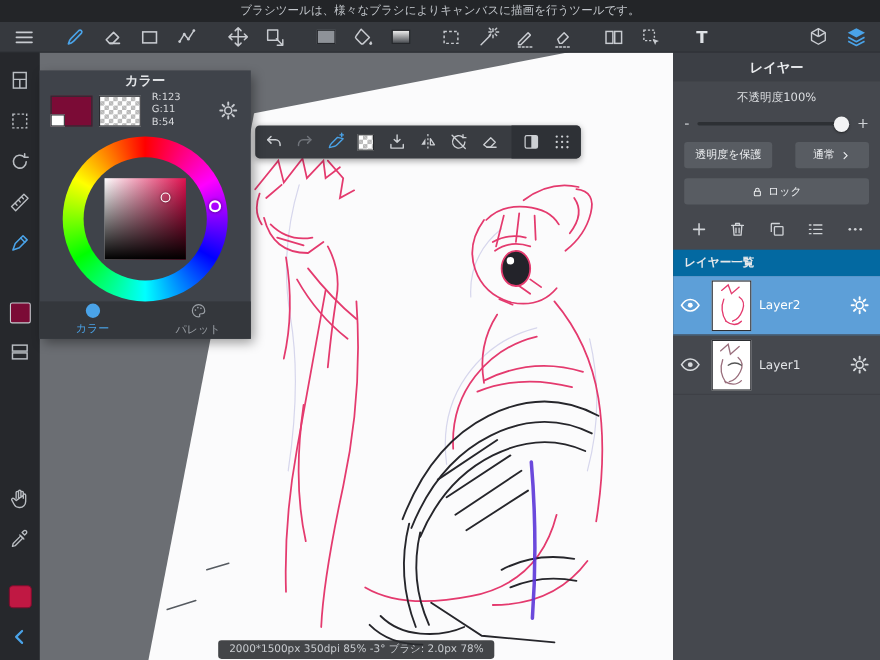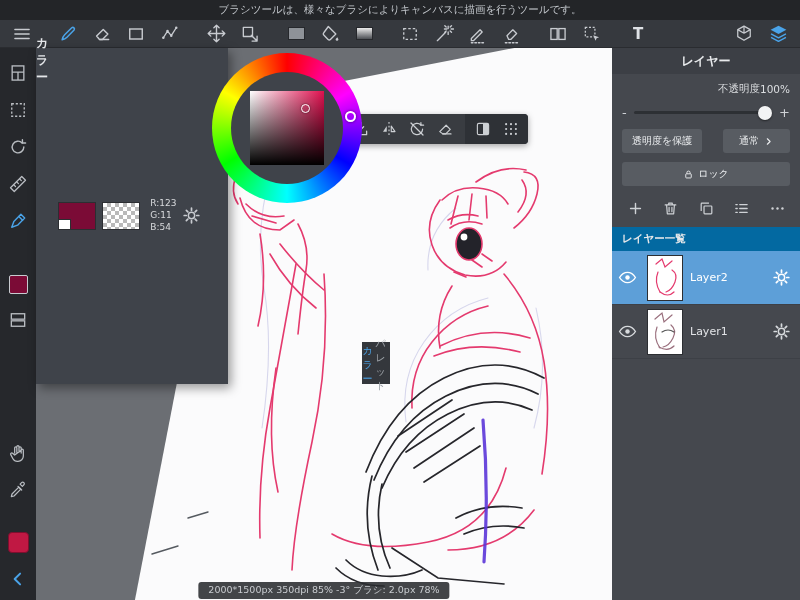--- a/index.html
+++ b/index.html
@@ -37,21 +37,21 @@
   .canvas-toolbar{position:absolute;left:196px;top:66px;height:30px;background:#393c41;border-radius:4px;display:flex;align-items:center;padding:0 7px;gap:9px;box-shadow:0 2px 6px rgba(0,0,0,.35);z-index:4}
   .ctbtn{width:19px;height:19px;color:#cdd0d4;display:flex;align-items:center;justify-content:center;flex:0 0 auto}
   .ctbtn.disabled{color:#6f7379}
   .ctbtn.active{color:#4aa3e8}
   .ct-dark{display:flex;align-items:center;gap:9px;background:#2e3136;height:30px;margin:0 -7px 0 2px;padding:0 8px;border-radius:0 4px 4px 0}
   .checker{background-color:#fff;background-image:linear-gradient(45deg,#b9b9b9 25%,transparent 25%,transparent 75%,#b9b9b9 75%),linear-gradient(45deg,#b9b9b9 25%,transparent 25%,transparent 75%,#b9b9b9 75%);background-size:8px 8px;background-position:0 0,4px 4px}
   .ct-checker{width:15px;height:15px;border:1px solid #26282c}
   .status-pill{position:absolute;left:50%;bottom:1px;transform:translateX(-50%);background:rgba(41,43,47,.88);color:#c9ccd0;font-size:9.5px;padding:2px 10px;border-radius:3px;white-space:nowrap;z-index:4}
 
   
-  .color-panel{position:absolute;left:36px;top:0;width:192px;height:336px;background:#3f434a;box-shadow:3px 4px 10px rgba(0,0,0,.4);display:flex;flex-direction:row;z-index:6}
+  .color-panel{position:absolute;left:36px;top:16px;width:192px;height:244px;background:#3f434a;box-shadow:3px 4px 10px rgba(0,0,0,.4);display:flex;flex-direction:column;z-index:6}
   .cp-title{height:24px;display:flex;align-items:center;justify-content:center;font-size:12px;font-weight:bold;color:#e4e6e9}
   .cp-swatches{display:flex;align-items:center;padding:0 10px;gap:6px}
   .cp-cur{width:38px;height:28px;background:#7b0b36;border:1px solid #2c2e32;position:relative}
   .cp-sub{position:absolute;left:-1px;bottom:-1px;width:13px;height:11px;background:#fff;border:1px solid #2c2e32}
   .cp-trans{width:38px;height:28px;border:1px solid #2c2e32}
   .cp-rgb{font-size:9px;line-height:1.3;color:#d8dadd;margin-left:4px}
   .cp-gear{margin-left:auto;width:20px;height:20px;color:#c8cbd0}
   .wheel-wrap{position:relative;width:150px;height:150px;margin:5px auto 0}
   .wheel{width:150px;height:150px;border-radius:50%;background:conic-gradient(#f00,#f0f,#00f,#0ff,#0f0,#ff0,#f00)}
   .wheel-hole{position:absolute;left:19px;top:19px;width:112px;height:112px;border-radius:50%;background:#3f434a}
@@ -60,21 +60,21 @@
   .sv-marker{position:absolute;width:9px;height:9px;border:1.5px solid #fff;border-radius:50%;left:89px;top:51px;box-shadow:0 0 2px rgba(0,0,0,.6)}
   .cp-tabs{margin-top:auto;height:42px;background:#34373c;display:flex}
   .cp-tab{flex:1;display:flex;flex-direction:column;align-items:center;justify-content:center;gap:3px;font-size:10px;color:#9ba0a6}
   .cp-tab.active{color:#4aa3e8}
   .tab-circle{width:13px;height:13px;border-radius:50%;background:#4aa3e8}
 
   
   .layers-panel{position:absolute;right:0;top:0;bottom:0;width:188px;background:#45484e;display:flex;flex-direction:column;z-index:5}
   .lp-title{height:26px;display:flex;align-items:center;justify-content:center;font-weight:bold;font-size:12px;color:#e8eaec;background:#3c3f45;flex:0 0 auto}
   .lp-controls{padding:8px 10px 0}
-  .lp-row{display:flex;align-items:center;justify-content:flex-end;font-size:10.5px;color:#dcdee1}
+  .lp-row{display:flex;align-items:center;justify-content:center;font-size:10.5px;color:#dcdee1}
   .lp-slider-row{display:flex;align-items:center;gap:7px;margin:9px 0 2px;color:#cfd2d6;font-size:13px}
   .slider-track{flex:1;height:3px;background:#2d3034;border-radius:2px;position:relative}
   .slider-knob{position:absolute;right:0;top:-5.5px;width:14px;height:14px;background:#f2f3f4;border-radius:50%;box-shadow:0 1px 2px rgba(0,0,0,.5)}
   .btn-row{display:flex;gap:21px;margin-top:9px}
   .lp-btn{flex:1;height:24px;background:#585c62;border-radius:3px;display:flex;align-items:center;justify-content:center;gap:4px;font-size:10px;color:#eceef0}
   .icon-row{display:flex;align-items:center;justify-content:space-between;margin:12px 3px 9px;color:#cfd2d6}
   .irbtn{width:20px;height:20px;display:flex;align-items:center;justify-content:center}
   .list-header{background:#0369a1;font-size:10.5px;font-weight:bold;color:#e6e8ea;padding:5px 10px;flex:0 0 auto}
   .layer-row{height:54px;display:flex;align-items:center;gap:7px;padding:0 8px 0 2px;border-bottom:1px solid #3d4046}
   .layer-row.selected{background:#5d9fd8}

